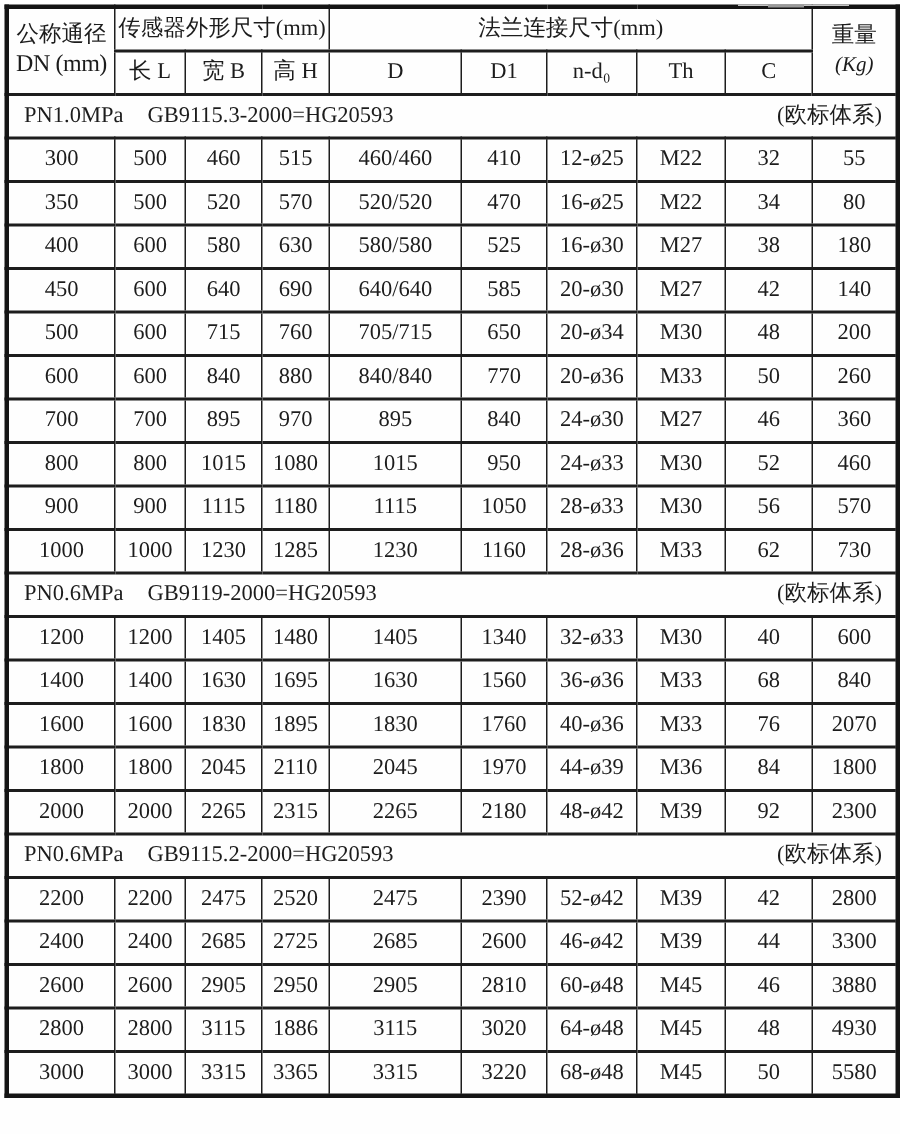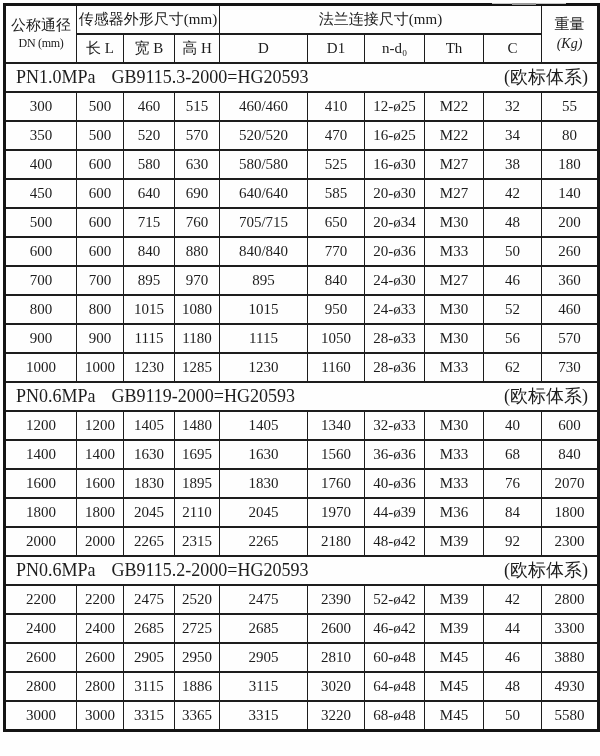--- a/index.html
+++ b/index.html
@@ -51,38 +51,38 @@
     font-size: 15px;
     line-height: 1.15;
     padding: 0;
     height: 27px;
     overflow: hidden;
     white-space: nowrap;
   }
   td.hdr-dn .line1,
   td.hdr-weight .line1 { font-size: 15px; }
   td.hdr-dn .line2 {
-    font-size: 12px;
+    font-size: 16px;
     letter-spacing: -0.3px;
     margin-top: 2px;
   }
   td.hdr-weight .line2 {
     font-size: 14px;
     margin-top: 2px;
     font-style: italic;
   }
   td.group-hdr, td.sub-hdr { font-size: 15px; }
   td.section-cell {
     padding: 0;
   }
   .section-inner {
     display: flex;
     align-items: center;
     width: 100%;
-    font-size: 18px;
+    font-size: 15px;
     text-align: center;
   }
   .sec-pressure { padding-left: 10px; }
   .sec-standard { margin-left: 16px; }
   .sec-note { margin-left: auto; padding-right: 9px; }
 </style>
 </head>
 <body>
 
 <div class="sheet">

